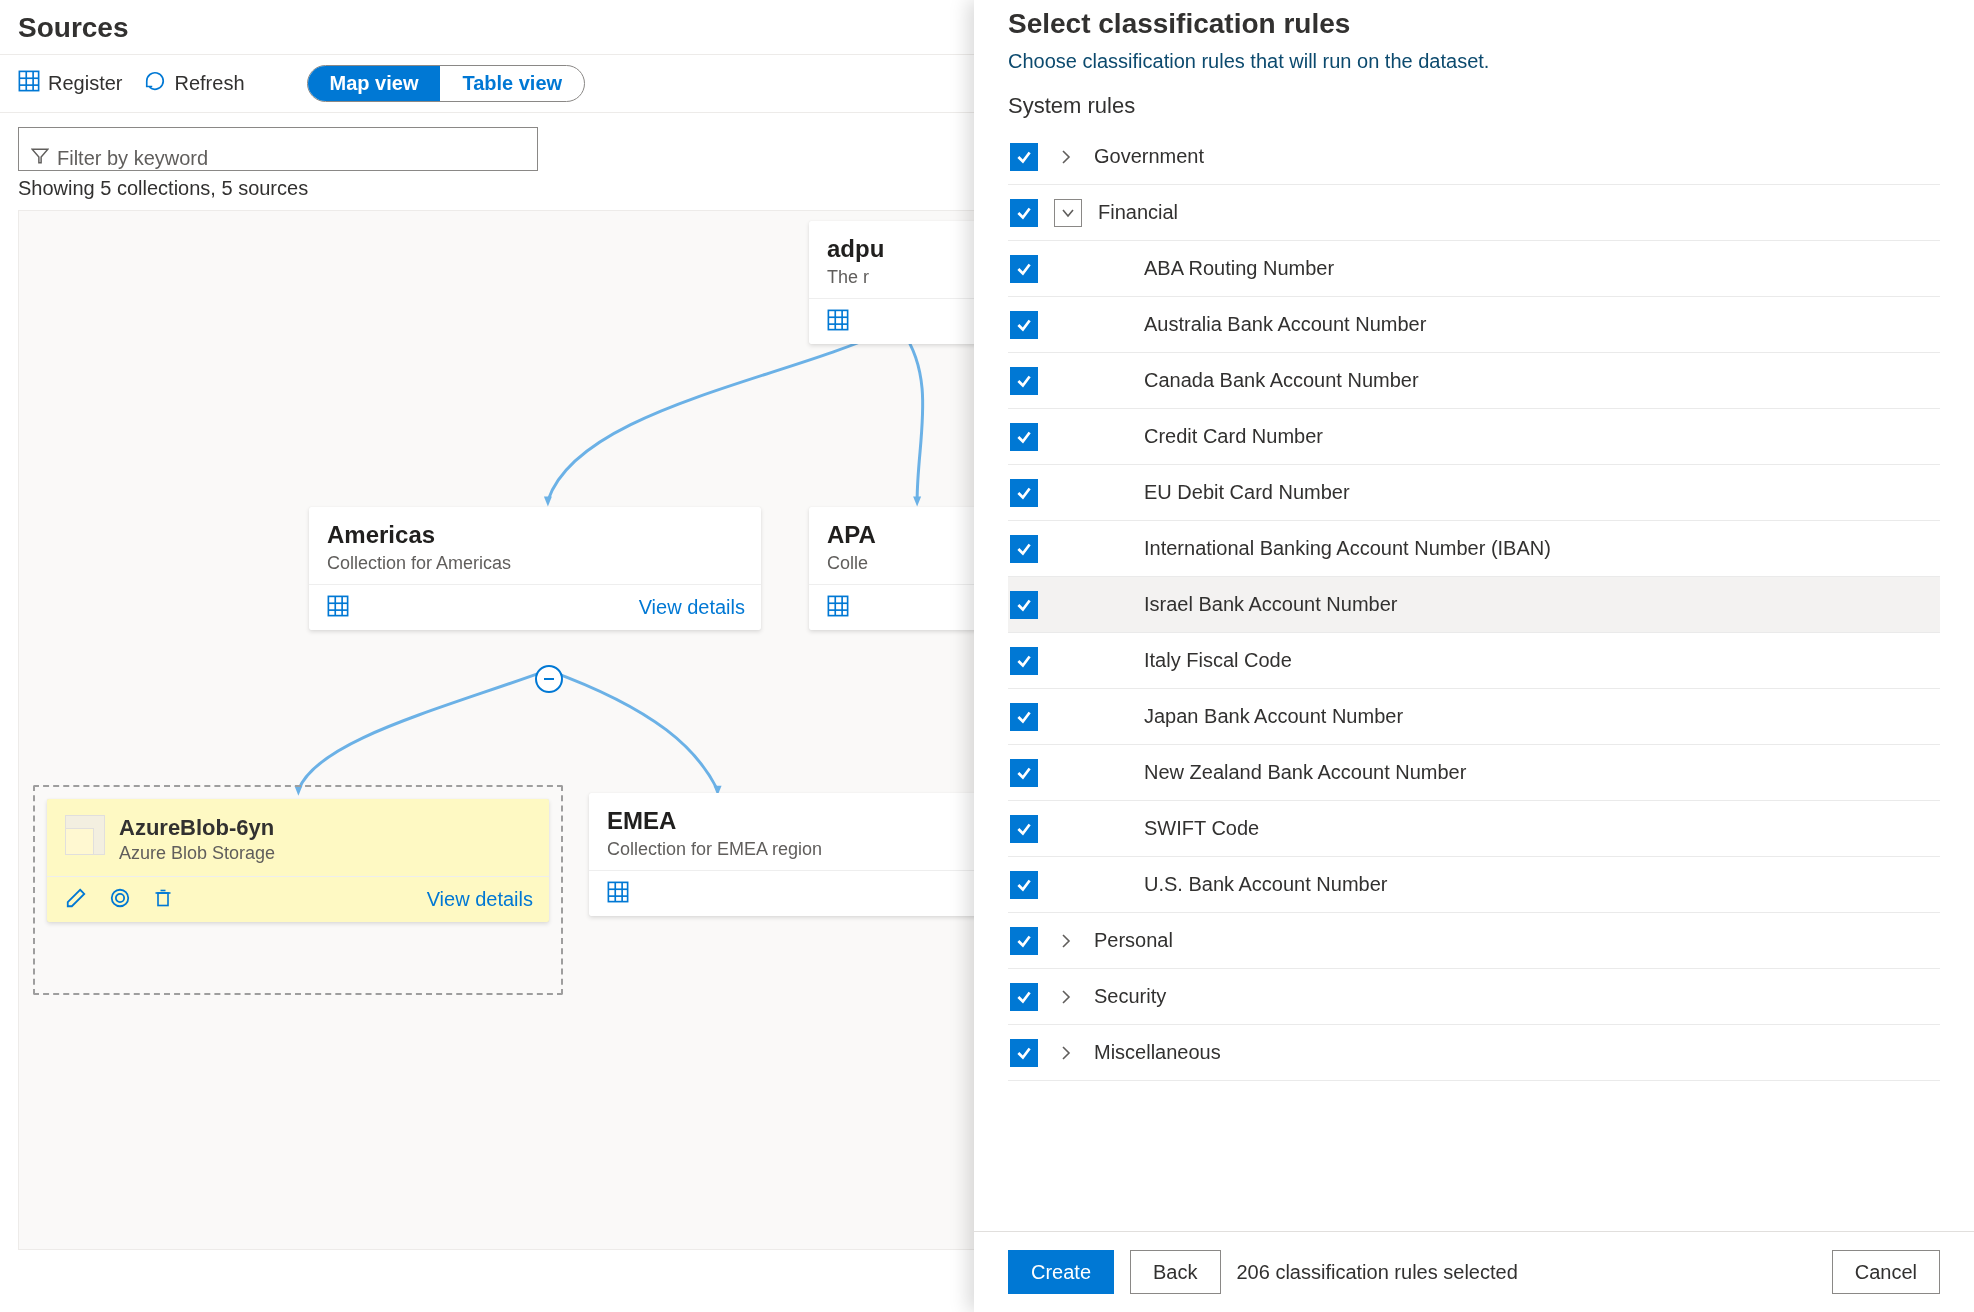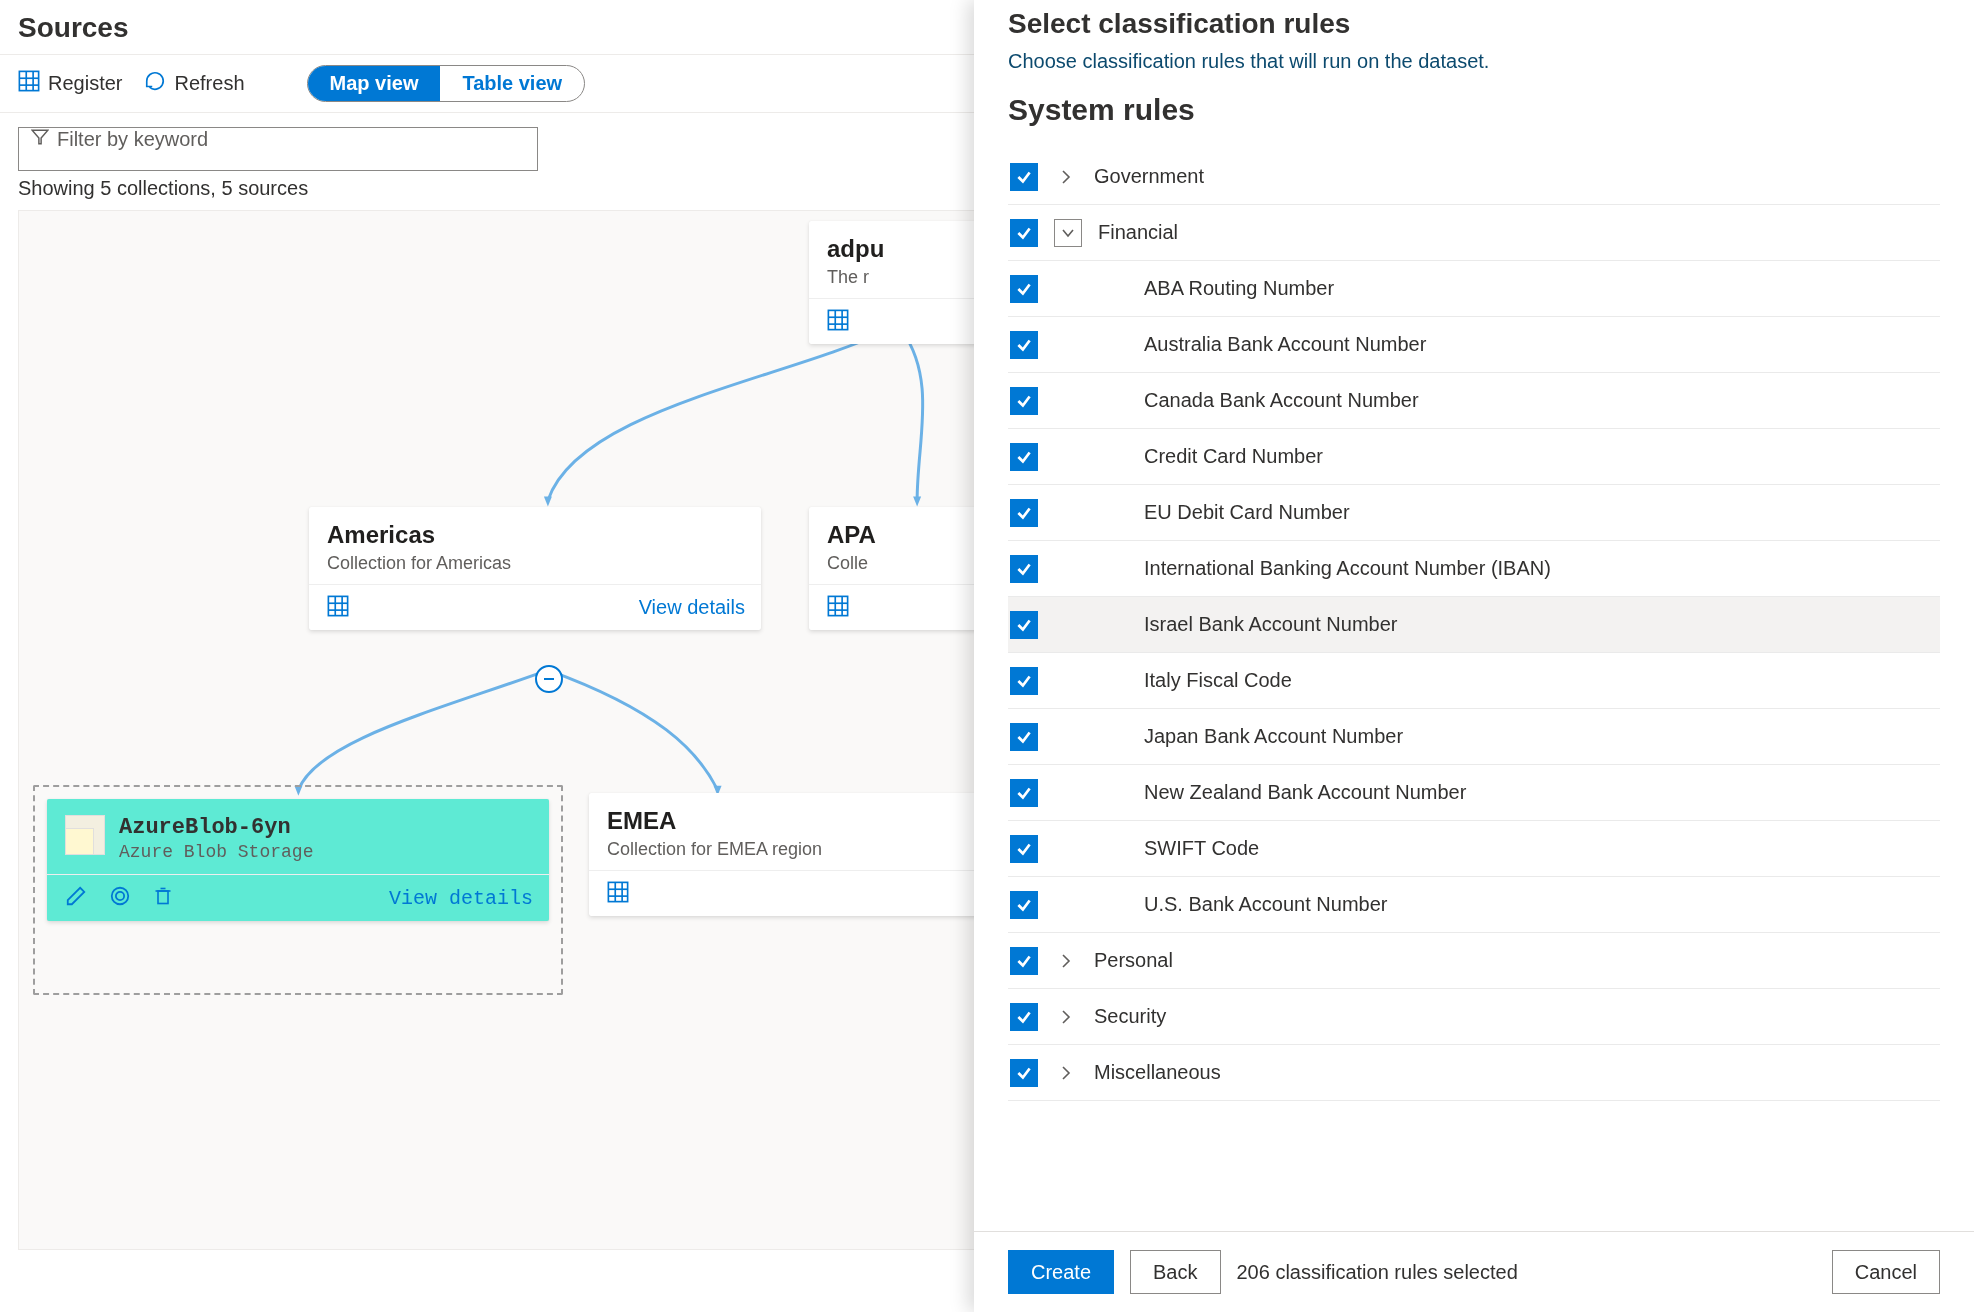--- a/index.html
+++ b/index.html
@@ -23,21 +23,21 @@
   .tb-btn { display:inline-flex; align-items:center; gap:8px; color:#323130; font-size:20px; }
   .tb-btn svg { color:#605e5c; }
   .view-toggle {
     display:inline-flex; align-items:center; border:1px solid #8a8886; border-radius:999px; overflow:hidden;
     margin-left:40px;
   }
   .view-toggle .seg { padding:6px 22px; font-size:20px; color:#0078d4; font-weight:600; }
   .view-toggle .seg.active { background:#0078d4; color:#fff; }
   .filter-wrap { padding: 14px 18px 6px; }
   .filter-input {
-    display:flex; align-items:flex-start; gap:8px; width:520px; border:1px solid #8a8886; height:44px; padding:0 12px;
+    display:flex; align-items:flex-end; gap:8px; width:520px; border:1px solid #8a8886; height:44px; padding:0 12px;
     color:#605e5c; font-size:20px;
   }
   .summary { padding: 0 18px 10px; font-size:20px; color:#323130; }
   .canvas {
     margin: 0 18px; background:#faf9f8; border:1px solid #edebe9; height: 1040px; position:relative; overflow:hidden;
   }
   .svg-layer { position:absolute; inset:0; pointer-events:none; }
   .card {
     position:absolute; background:#fff; box-shadow:0 2px 4px rgba(0,0,0,.12), 0 0 1px rgba(0,0,0,.1);
     border-radius:2px;
@@ -53,42 +53,42 @@
   .view-link { color:#0078d4; font-size:20px; font-weight:400; }
   .grid-icon { color:#0078d4; }
   .node-badge {
     position:absolute; width:28px; height:28px; border:2px solid #0078d4; border-radius:50%; background:#fff;
     display:flex; align-items:center; justify-content:center; color:#0078d4; font-weight:700;
   }
   .source-wrap {
     position:absolute; border:2px dashed #9e9e9e; border-radius:2px; padding:12px;
   }
   .source-card {
-    background:#5eead4; box-shadow:0 2px 4px rgba(0,0,0,.12), 0 0 1px rgba(0,0,0,.1); border-radius:2px;font-family:Liberation Mono, monospace;
+    background:#fef9c3; box-shadow:0 2px 4px rgba(0,0,0,.12), 0 0 1px rgba(0,0,0,.1); border-radius:2px;
   }
   .source-head { display:flex; align-items:flex-start; gap:14px; padding:16px 18px 12px; }
   .src-icon { width:40px; height:40px; background:#f3efe0; border:1px solid #e1dfdd; position:relative; }
   .src-icon::after { content:""; position:absolute; left:0; bottom:0; width:70%; height:65%; background:#fff8d1; border-top:1px solid #e1dfdd; border-right:1px solid #e1dfdd; }
   .src-title { font-size:22px; font-weight:600; }
   .src-sub { font-size:18px; color:#605e5c; margin-top:2px; }
   .src-foot {
     display:flex; align-items:center; justify-content:space-between;
     border-top:1px solid #eee; padding:10px 16px 10px 18px;
   }
   .src-actions { display:flex; gap:22px; color:#0078d4; }
   
   .panel {
     position:absolute; top:0; right:0; width:1000px; height:1312px; background:#fff;
     box-shadow:-6px 0 18px rgba(0,0,0,.15);
     display:flex; flex-direction:column;
   }
   .panel-body { padding: 0 34px 0 34px; flex:1; overflow:auto; }
   .panel h2 { font-size:28px; font-weight:600; margin:8px 0 10px; }
   .panel p.desc { font-size:20px; margin:4px 0 20px; color:#0c4a6e; }
-  .panel h3 { font-size:30px; font-weight:700; margin: 14px 0 22px; }
+  .panel h3 { font-size:22px; font-weight:400; margin: 14px 0 10px; }
   .rule-row {
     display:flex; align-items:center; gap:16px; height:56px; border-bottom:1px solid #eaeaea;
     padding-left:2px;
   }
   .rule-row.top-cat { border-bottom:1px solid #eaeaea; }
   .rule-row.highlight { background:#f3f2f1; }
   .chk {
     width:28px; height:28px; background:#0078d4; display:inline-flex; align-items:center; justify-content:center;
     color:#fff;
   }

